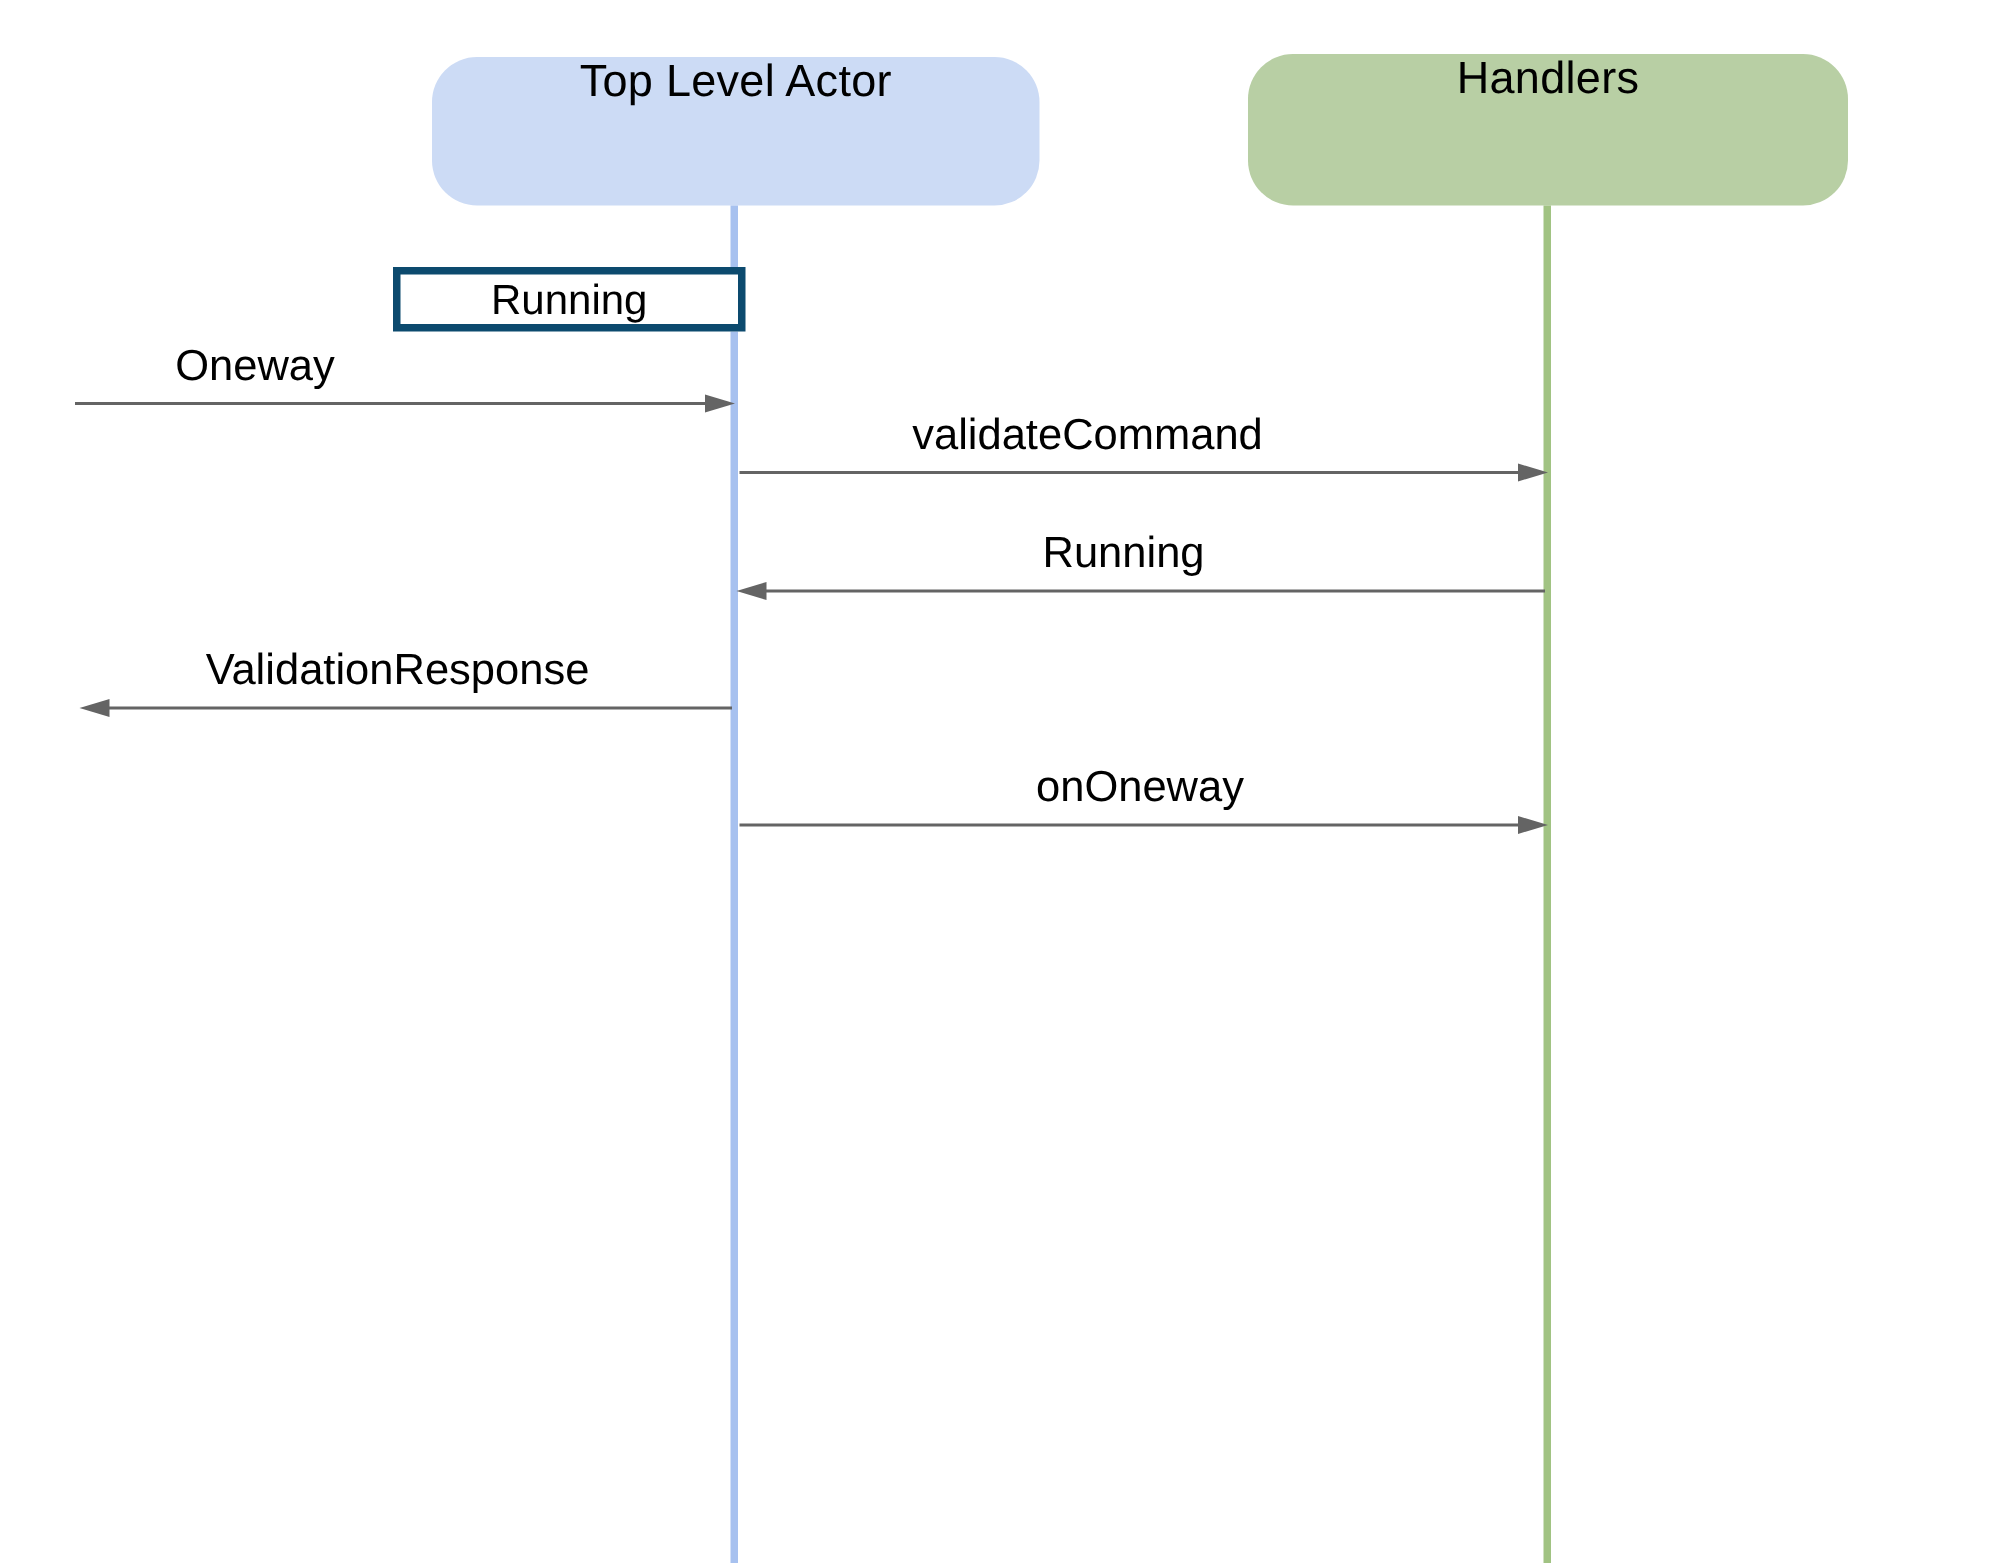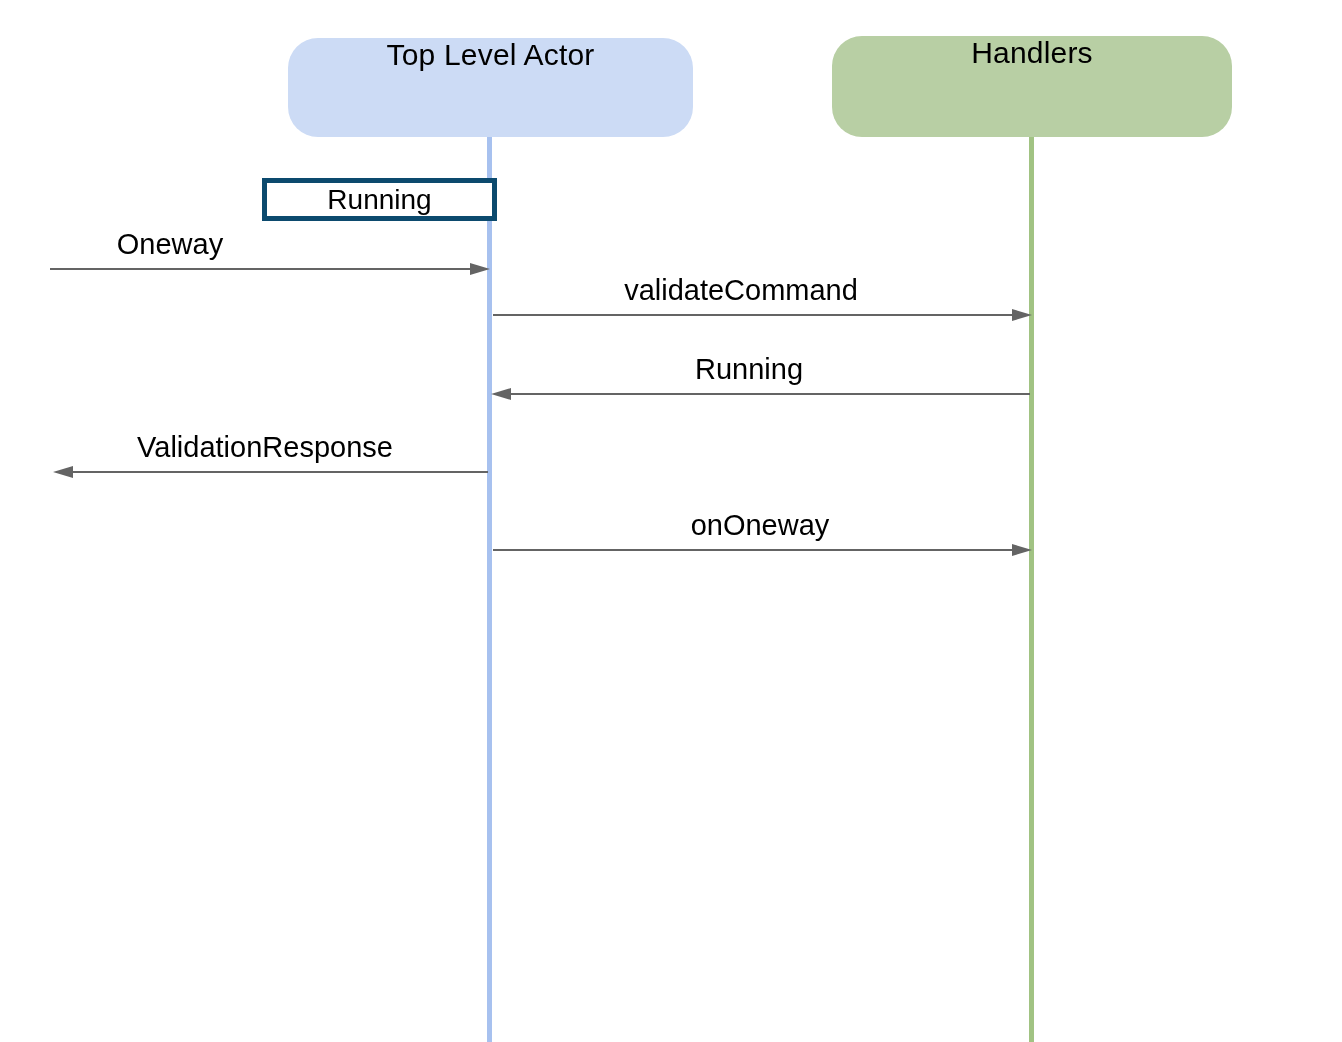--- a/index.html
+++ b/index.html
@@ -71,21 +71,21 @@
     position: absolute;
     bottom: 8px;
     transform: translateX(-50%);
     white-space: nowrap;
     font-size: 29px;
   }
 
   #msg-oneway             { left: 50px;  top: 269px; width: 438px; }
   #msg-oneway .label      { left: 120px; }
   #msg-validatecommand           { left: 493px; top: 315px; width: 537px; }
-  #msg-validatecommand .label    { left: 248px; margin-top: 11px; }
+  #msg-validatecommand .label    { left: 232px; margin-top: 11px; }
   #msg-accepted           { left: 493px; top: 394px; width: 537px; }
   #msg-accepted .label    { left: 256px; }
   #msg-validationresponse        { left: 55px;  top: 472px; width: 433px; }
   #msg-validationresponse .label { left: 210px; text-align: center; }
   #msg-ononeway           { left: 493px; top: 550px; width: 537px; }
   #msg-ononeway .label    { left: 267px; margin-top: 48px; }
 </style>
 </head>
 <body>
 

